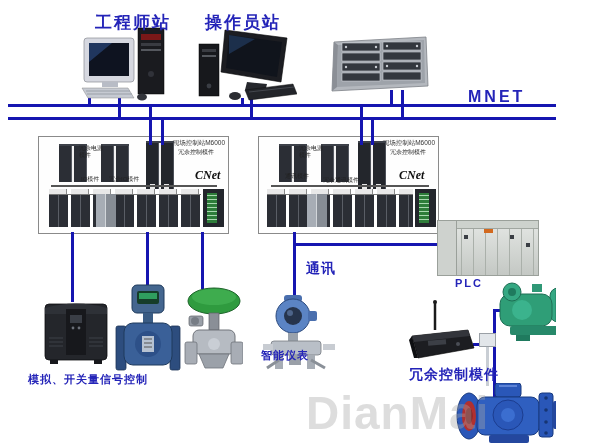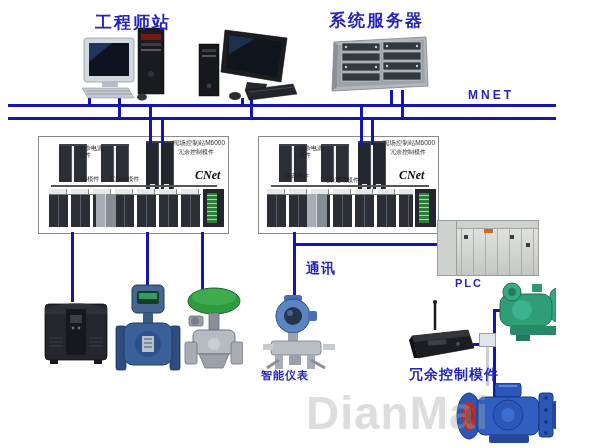--- a/index.html
+++ b/index.html
@@ -2,21 +2,21 @@
 <html><head>
 <meta charset="utf-8">
 <style>
   html,body{margin:0;padding:0;background:#fff;}
   #canvas{position:relative;width:556px;height:448px;background:#ffffff;overflow:hidden;
           font-family:"Liberation Sans", sans-serif;}
   .lbl{position:absolute;color:#2424b8;font-weight:bold;z-index:9;white-space:nowrap;}
   .lbl-lg{font-size:17px;letter-spacing:2px;}
   .lbl-md{font-size:11px;letter-spacing:1px;}
   .lbl-sm{font-size:14px;letter-spacing:1px;}
-  .net{font-size:12px;letter-spacing:3px;}
+  .net{font-size:16px;letter-spacing:3px;}
   .hline,.vline{position:absolute;background:#1515b0;z-index:3;}
   .hline{height:3px;}
   .vline{width:3px;}
   
   .cabinet{position:absolute;background:#fefefe;border:1px solid #8a8a8a;z-index:2;}
   .cab-title{position:absolute;top:2px;right:3px;font-size:6.5px;color:#333;white-space:nowrap;}
   .tiny{position:absolute;font-size:6px;line-height:1.2;color:#222;z-index:4;}
   .cnet{position:absolute;font-family:"Liberation Serif", serif;font-style:italic;font-weight:bold;
         font-size:12px;color:#101010;z-index:4;}
   .mod-pair{position:absolute;width:28px;height:36px;border-top:2px solid #3d4149;
@@ -53,21 +53,21 @@
   .dev{position:absolute;z-index:4;}
   .stem-rod{position:absolute;left:486px;top:340px;width:3px;height:46px;background:#c9ced4;z-index:4;}
   .stem-box{position:absolute;left:479px;top:333px;width:15px;height:12px;background:#e2e6ea;border:1px solid #9aa0a6;z-index:4;}
 </style>
 </head>
 <body>
 
 <div id="canvas">
 
   <div class="lbl lbl-lg" style="left:95px;top:11px;">工程师站</div>
-  <div class="lbl lbl-lg" style="left:329px;top:9px;">系统服务器</div>
+  <div class="lbl lbl-lg" style="left:205px;top:11px;">操作员站</div>
 
   <div class="dev" style="left:78px;top:24px;">
     <svg width="92" height="78" viewBox="0 0 92 78">
       <rect x="60" y="4" width="26" height="66" fill="#1a1b1f" stroke="#000" stroke-width="0.5"></rect>
       <rect x="63" y="10" width="20" height="6" fill="#7a1818"></rect>
       <rect x="63" y="19" width="20" height="3" fill="#3a3c42"></rect>
       <rect x="63" y="25" width="20" height="2" fill="#55585e"></rect>
       <circle cx="73" cy="50" r="3" fill="#303239"></circle>
       <rect x="6" y="14" width="50" height="44" rx="3" fill="#d6d8e0" stroke="#8a8c94" stroke-width="0.7"></rect>
       <rect x="11" y="19" width="40" height="33" fill="#0e1320"></rect>
@@ -238,40 +238,41 @@
       <rect x="6" y="30" width="14" height="10" rx="2" fill="#9aa0a8" stroke="#5c6066" stroke-width="0.7"></rect>
       <circle cx="12" cy="35" r="4" fill="#777d85"></circle>
       <rect x="10" y="44" width="42" height="24" rx="6" fill="#b6bbc2" stroke="#70747b" stroke-width="1"></rect>
       <rect x="2" y="56" width="12" height="22" rx="2" fill="#a8adb5" stroke="#70747b" stroke-width="0.8"></rect>
       <rect x="48" y="56" width="12" height="22" rx="2" fill="#a8adb5" stroke="#70747b" stroke-width="0.8"></rect>
       <path d="M16 68 L46 68 L40 82 L22 82 Z" fill="#9ba1a9" stroke="#70747b" stroke-width="0.8"></path>
       <circle cx="31" cy="58" r="6" fill="#c9ced5"></circle>
     </svg>
   </div>
 
+  <div class="lbl lbl-md" style="left:28px;top:372px;">模拟、开关量信号控制</div>
 
   <div class="dev" style="left:263px;top:294px;">
     <svg width="72" height="82" viewBox="0 0 72 82">
       <rect x="21" y="1" width="18" height="7" rx="3" fill="#4a6fae"></rect>
       <circle cx="30" cy="22" r="17" fill="#5b84c4" stroke="#2c4a7e" stroke-width="1"></circle>
       <circle cx="30" cy="22" r="9" fill="#26344c"></circle>
       <circle cx="27" cy="19" r="3" fill="#4d648a"></circle>
       <rect x="45" y="17" width="9" height="10" rx="2" fill="#4a6fae"></rect>
       <rect x="25" y="39" width="10" height="8" fill="#9aa2ac"></rect>
       <rect x="8" y="47" width="50" height="14" rx="3" fill="#b9bfc7" stroke="#767b82" stroke-width="0.8"></rect>
       <rect x="0" y="50" width="10" height="6" fill="#c8ccd2"></rect>
       <rect x="60" y="50" width="12" height="6" fill="#c8ccd2"></rect>
       <rect x="12" y="61" width="8" height="14" fill="#a7adb5"></rect>
       <rect x="44" y="61" width="8" height="14" fill="#a7adb5"></rect>
       <rect x="26" y="61" width="12" height="10" fill="#9aa0a8"></rect>
       <line x1="16" y1="66" x2="4" y2="74" stroke="#8a9098" stroke-width="3"></line>
       <line x1="48" y1="66" x2="62" y2="74" stroke="#8a9098" stroke-width="3"></line>
     </svg>
   </div>
-  <div class="lbl lbl-md" style="left:261px;top:368px;">智能仪表</div>
+  <div class="lbl lbl-md" style="left:261px;top:348px;">智能仪表</div>
 
   <div class="vline" style="left:493px;top:309px;height:112px;"></div>
   <div class="hline" style="left:493px;top:309px;width:17px;"></div>
   <div class="hline" style="left:473px;top:343px;width:22px;"></div>
 
   <div class="dev" style="left:408px;top:300px;">
     <svg width="68" height="62" viewBox="0 0 68 62">
       <line x1="27" y1="2" x2="27" y2="30" stroke="#1a1a1a" stroke-width="2.5"></line>
       <circle cx="27" cy="2" r="2" fill="#1a1a1a"></circle>
       <polygon points="4,36 60,30 66,48 10,58" fill="#1c1d21" stroke="#000" stroke-width="0.6"></polygon>

